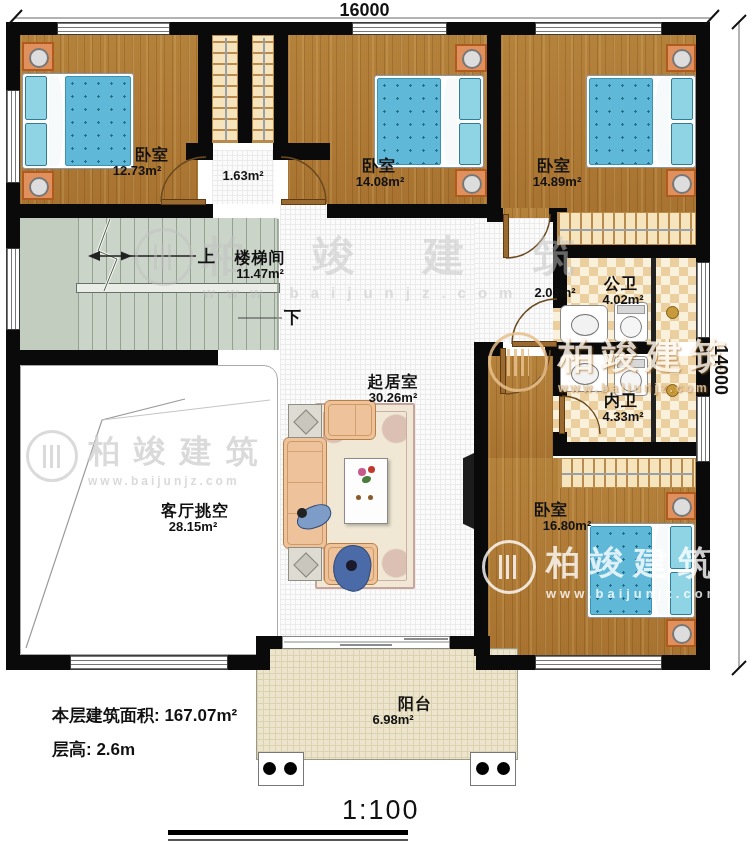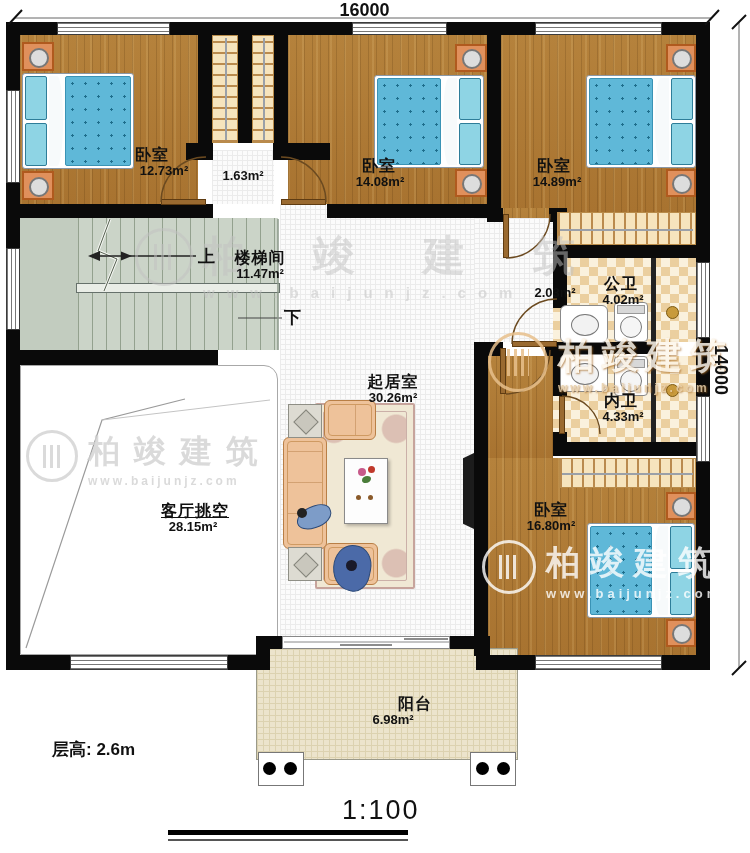--- a/index.html
+++ b/index.html
@@ -300,45 +300,46 @@
   </div>
   <div class="wm" style="left:482px;top:540px;color:rgba(255,255,255,.8);">
     <div class="logo" style="width:48px;height:48px;"></div>
     <div>
       <div class="txt" style="font-size:34px;letter-spacing:10px;">柏竣建筑</div>
       <div class="url" style="letter-spacing:4px;font-size:13px;">www.baijunjz.com</div>
     </div>
   </div>
 
   <div class="rname" style="left:152px;top:145px;">卧室</div>
-  <div class="rarea" style="left:164px;top:163px;">12.73m²</div>
+  <div class="rarea" style="left:137px;top:163px;">12.73m²</div>
   <div class="rarea" style="left:243px;top:168px;">1.63m²</div>
   <div class="rname" style="left:379px;top:156px;">卧室</div>
   <div class="rarea" style="left:380px;top:174px;">14.08m²</div>
   <div class="rname" style="left:554px;top:156px;">卧室</div>
   <div class="rarea" style="left:557px;top:174px;">14.89m²</div>
   <div class="rname" style="left:207px;top:245px;font-size:17px;">上</div>
   <div class="rname" style="left:260px;top:248px;">楼梯间</div>
   <div class="rarea" style="left:260px;top:266px;">11.47m²</div>
   <div class="rname" style="left:293px;top:306px;font-size:17px;">下</div>
   <div class="rarea" style="left:513px;top:285px;margin-left:42px;">2.03m²</div>
   <div class="rname" style="left:621px;top:274px;">公卫</div>
   <div class="rarea" style="left:623px;top:292px;">4.02m²</div>
   <div class="rname" style="left:621px;top:391px;">内卫</div>
   <div class="rarea" style="left:623px;top:409px;">4.33m²</div>
   <div class="rname" style="left:393px;top:372px;">起居室</div>
   <div class="rarea" style="left:393px;top:390px;">30.26m²</div>
-  <div class="rname" style="left:195px;top:501px;text-decoration:underline;">客厅挑空</div>
+  <div class="rname" style="left:195px;top:501px;">客厅挑空</div>
   <div class="rarea" style="left:193px;top:519px;">28.15m²</div>
   <div class="rname" style="left:551px;top:500px;">卧室</div>
-  <div class="rarea" style="left:551px;top:518px;">16.80m²</div>
+  <div class="rarea" style="left:567px;top:518px;">16.80m²</div>
   <div class="rname" style="left:397px;top:694px;padding-left:36px;">阳台</div>
   <div class="rarea" style="left:393px;top:712px;">6.98m²</div>
 
   <div class="dim" style="left:322px;top:0px;width:85px;text-align:center;">16000</div>
   <div class="dim" style="left:731px;top:345px;transform:rotate(90deg);transform-origin:left top;">14000</div>
 
+  <div class="ftr" style="left:52px;top:704px;">本层建筑面积: 167.07m²</div>
   <div class="ftr" style="left:52px;top:738px;">层高: 2.6m</div>
   <div class="scale" style="left:342px;top:795px;">1:100</div>
   <div class="uline" style="left:168px;top:830px;width:240px;height:5px;"></div>
   <div class="uline" style="left:168px;top:839px;width:240px;height:2px;background:#555;"></div>
 
 </div>
 
 </body></html>

